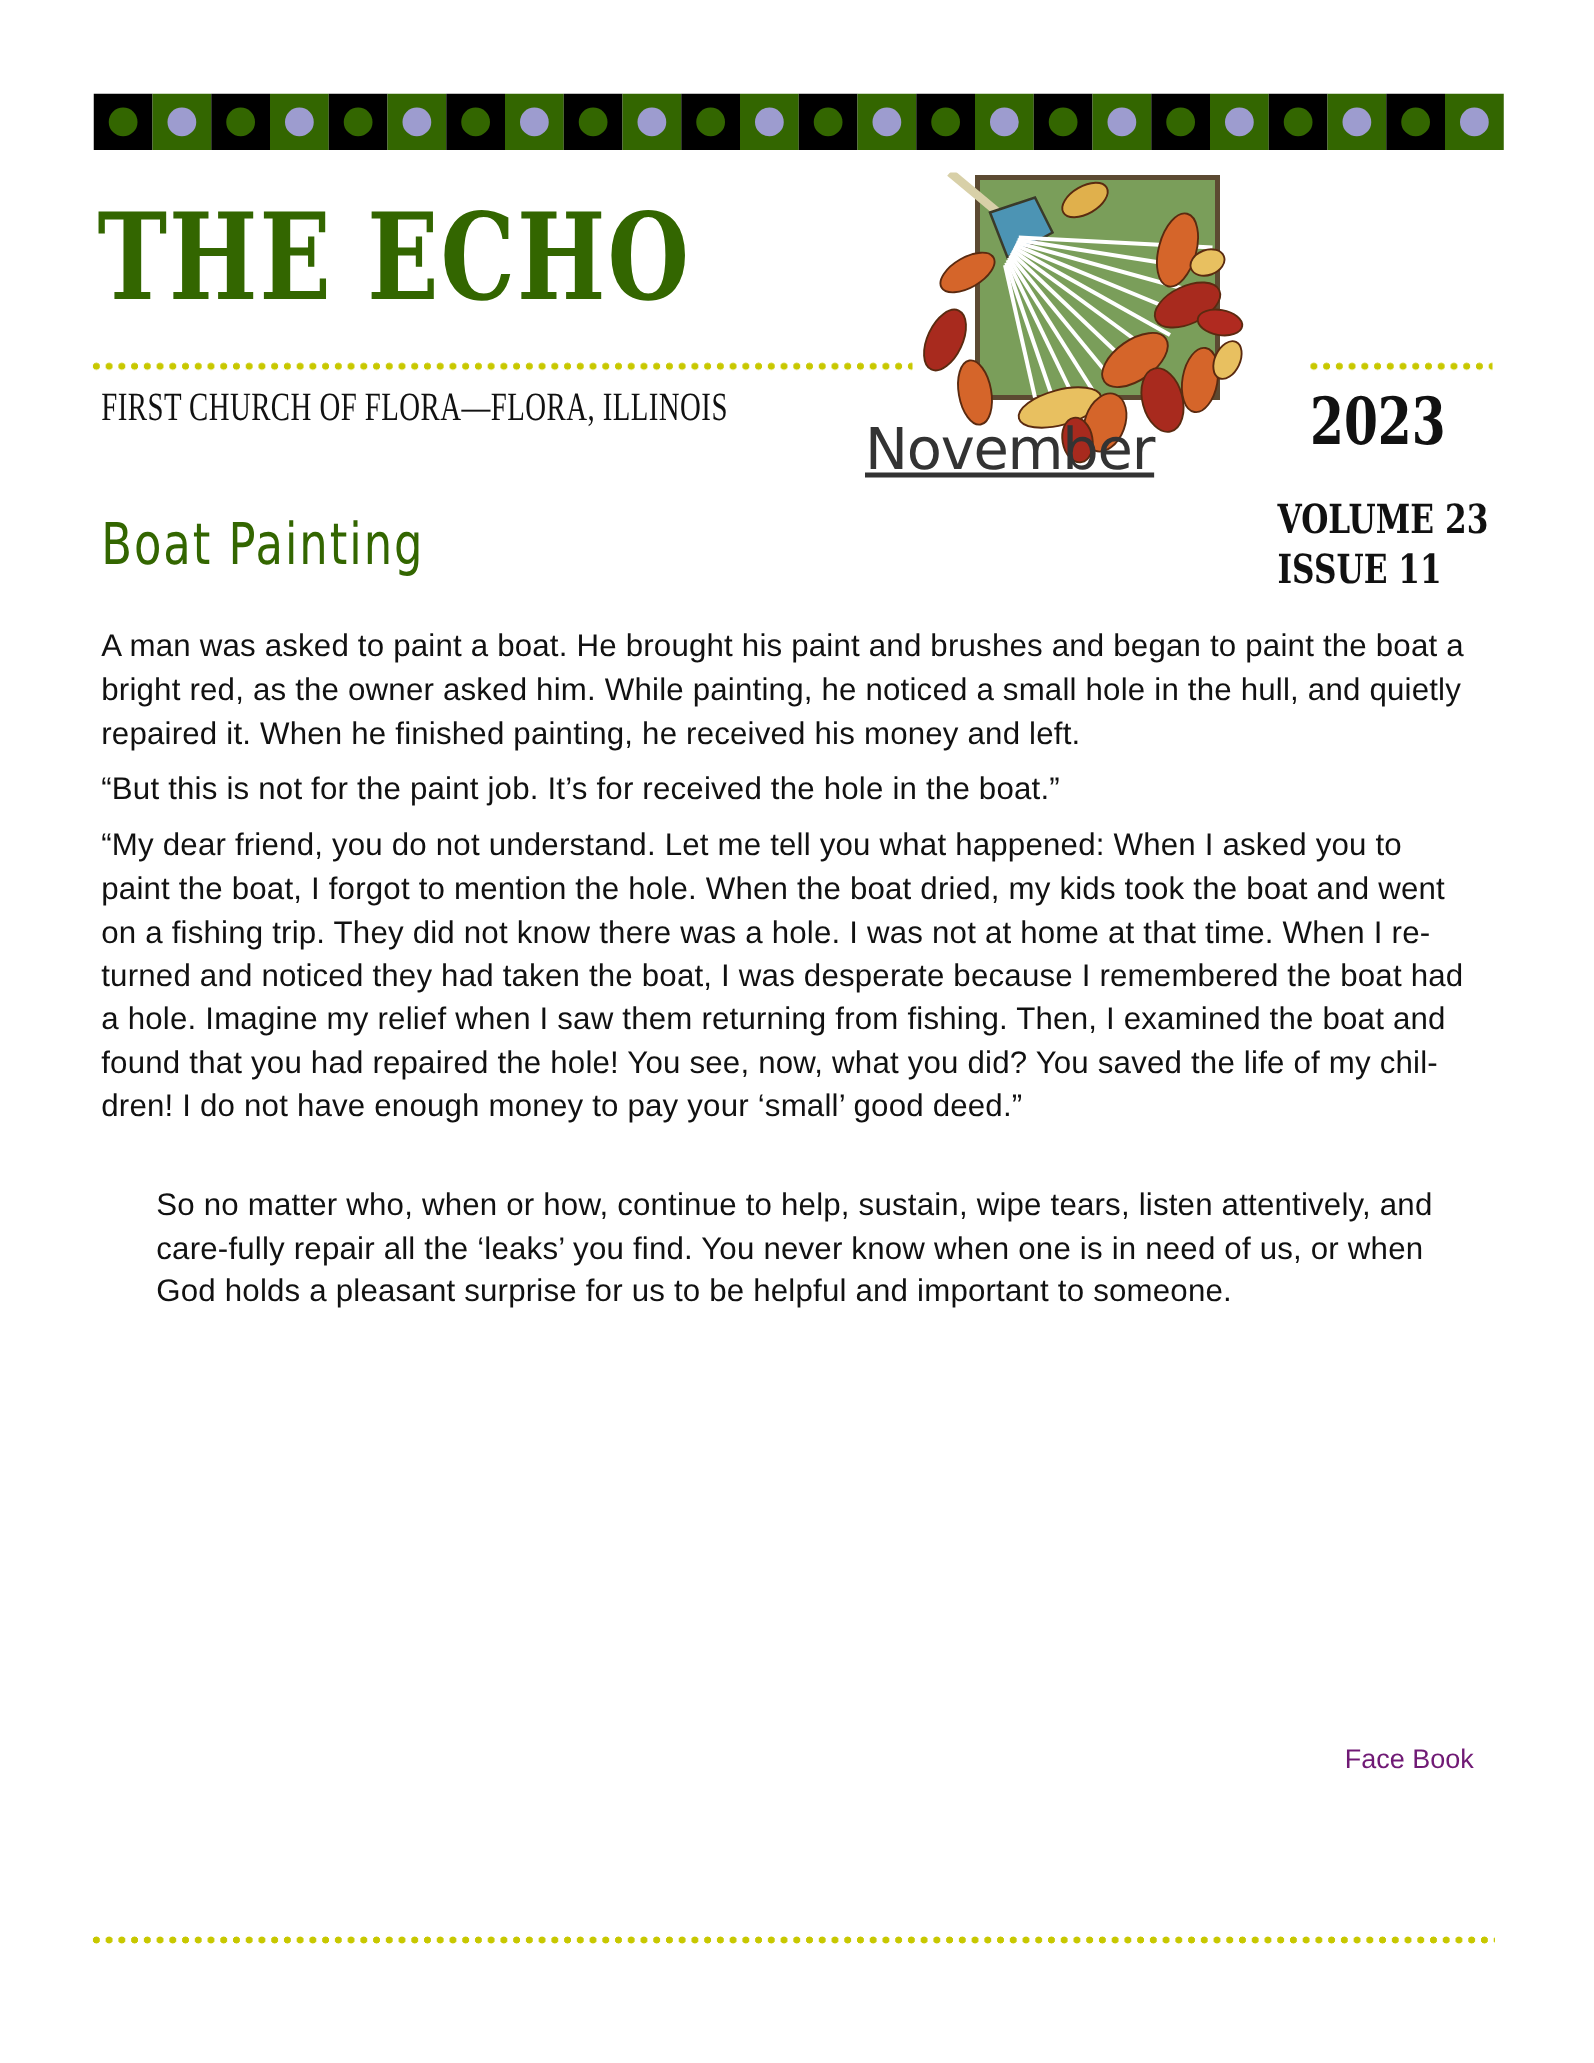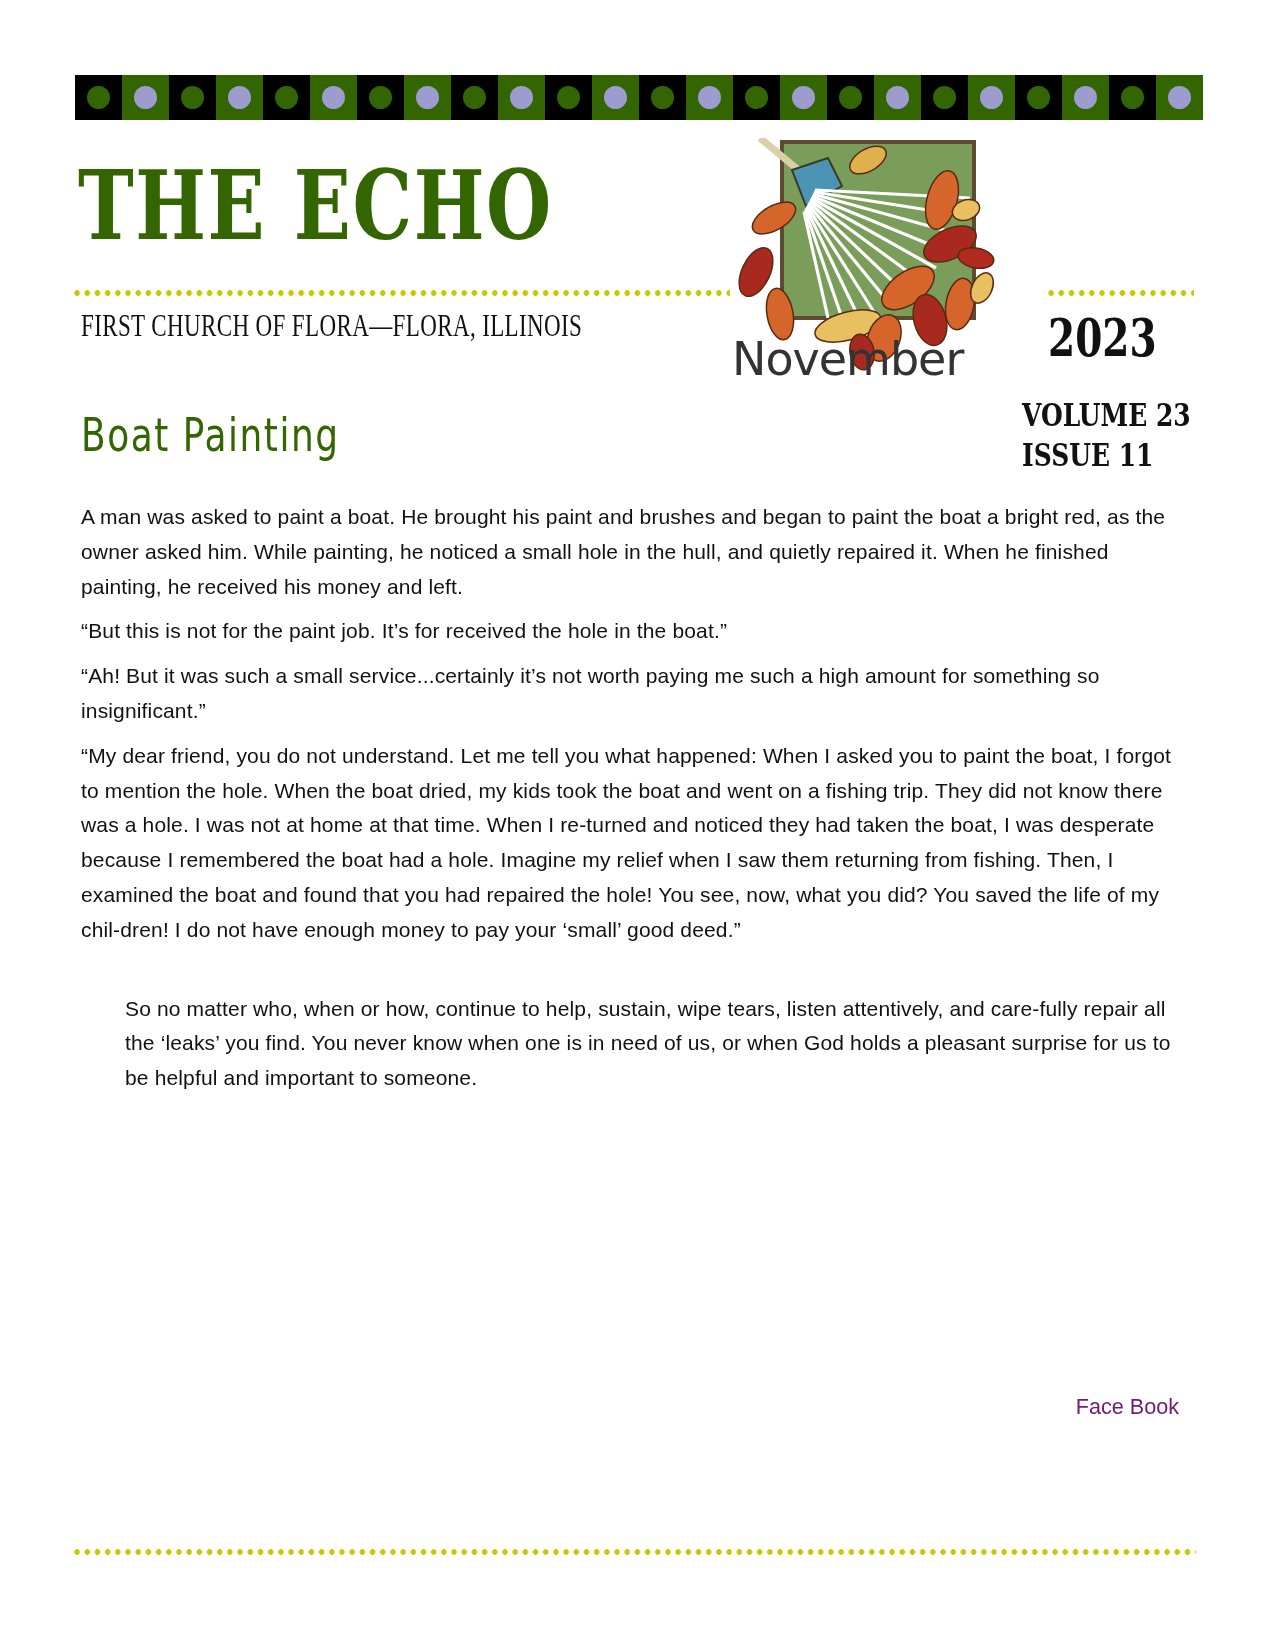--- a/index.html
+++ b/index.html
@@ -23,37 +23,37 @@
   .dotted-rule { position: absolute; height: 8px;
                  background-image: radial-gradient(circle, #c8c800 2.6px, transparent 3px);
                  background-size: 10.2px 8px; background-repeat: repeat-x; }
 
   .subtitle { position: absolute; left: 81px; top: 309px; margin: 0;
               font-family: "Liberation Serif", "DejaVu Serif", serif;
               font-size: 32px; line-height: 1; color: #111; letter-spacing: 0.5px;
               transform: scaleX(0.72); transform-origin: left top; white-space: nowrap; }
 
   .illustration { position: absolute; left: 730px; top: 138px; width: 290px; height: 250px; }
-  .month-label { position: absolute; left: 732px; top: 336px; font-size: 46px; line-height: 1;
-                 font-family: "DejaVu Sans", sans-serif; color: #333333; letter-spacing: -1px; }
+  .month-label { position: absolute; left: 692px; top: 336px; font-size: 46px; line-height: 1;
+                 font-family: "DejaVu Sans", sans-serif; color: #333333; letter-spacing: -1px; text-decoration: underline; }
 
   .year { position: absolute; left: 1048px; top: 312px; margin: 0;
           font-family: "DejaVu Serif", serif; font-weight: bold; font-size: 52px; line-height: 1;
           color: #111; transform: scaleX(0.75); transform-origin: left top; }
   .vol-issue { position: absolute; left: 1022px; top: 395px;
                font-family: "DejaVu Serif", serif; font-weight: bold; font-size: 32px; line-height: 40px;
                color: #111; transform: scaleX(0.78); transform-origin: left top; white-space: nowrap; }
 
   .article-title { position: absolute; left: 81px; top: 412px; margin: 0;
                    font-family: "DejaVu Sans", sans-serif; font-weight: normal;
                    font-size: 46px; line-height: 1; color: #336600; letter-spacing: 2px;
                    transform: scaleX(0.78); transform-origin: left top; white-space: nowrap; }
 
   .article-body { position: absolute; left: 81px; top: 500px; width: 1100px; }
-  .article-body p { margin: 0 0 10px 0; font-size: 21px; line-height: 34.8px; color: #111;
+  .article-body p { margin: 0 0 10px 0; font-size: 25px; line-height: 34.8px; color: #111;
                     letter-spacing: 0.15px; }
   .article-body p.spacer-before { margin-top: 44px; margin-left: 44px; }
 
   .credits { position: absolute; right: 96px; top: 1390px; text-align: right; }
   .credits p { margin: 0 0 10px 0; font-size: 21.6px; line-height: 34.8px; color: #701a75; }
 </style>
 </head>
 <body>
 
 <div class="checker-bar" id="checker">
@@ -187,21 +187,20 @@
 <div class="vol-issue">
   <div>VOLUME 23</div>
   <div>ISSUE 11</div>
 </div>
 
 <h2 class="article-title">Boat Painting</h2>
 
 <div class="article-body">
   <p>A man was asked to paint a boat. He brought his paint and brushes and began to paint the boat a bright red, as the owner asked him. While painting, he noticed a small hole in the hull, and quietly repaired it. When he finished painting, he received his money and left.</p>
   <p>“But this is not for the paint job. It’s for received the hole in the boat.”</p>
-  <p>“Ah! But it was such a small service...certainly it’s not worth paying me such a high amount for something so insignificant.”</p>
   <p>“My dear friend, you do not understand. Let me tell you what happened: When I asked you to paint the boat, I forgot to mention the hole. When the boat dried, my kids took the boat and went on a fishing trip. They did not know there was a hole. I was not at home at that time. When I re-turned and noticed they had taken the boat, I was desperate because I remembered the boat had a hole. Imagine my relief when I saw them returning from fishing. Then, I examined the boat and found that you had repaired the hole! You see, now, what you did? You saved the life of my chil-dren! I do not have enough money to pay your ‘small’ good deed.”</p>
   <p class="spacer-before">So no matter who, when or how, continue to help, sustain, wipe tears, listen attentively, and care-fully repair all the ‘leaks’ you find. You never know when one is in need of us, or when God holds a pleasant surprise for us to be helpful and important to someone.</p>
 </div>
 
 <div class="credits">
   <p>Face Book</p>
 </div>
 
 <div class="dotted-rule" style="left:72px; top:1548px; width:1124px;"></div>
 

